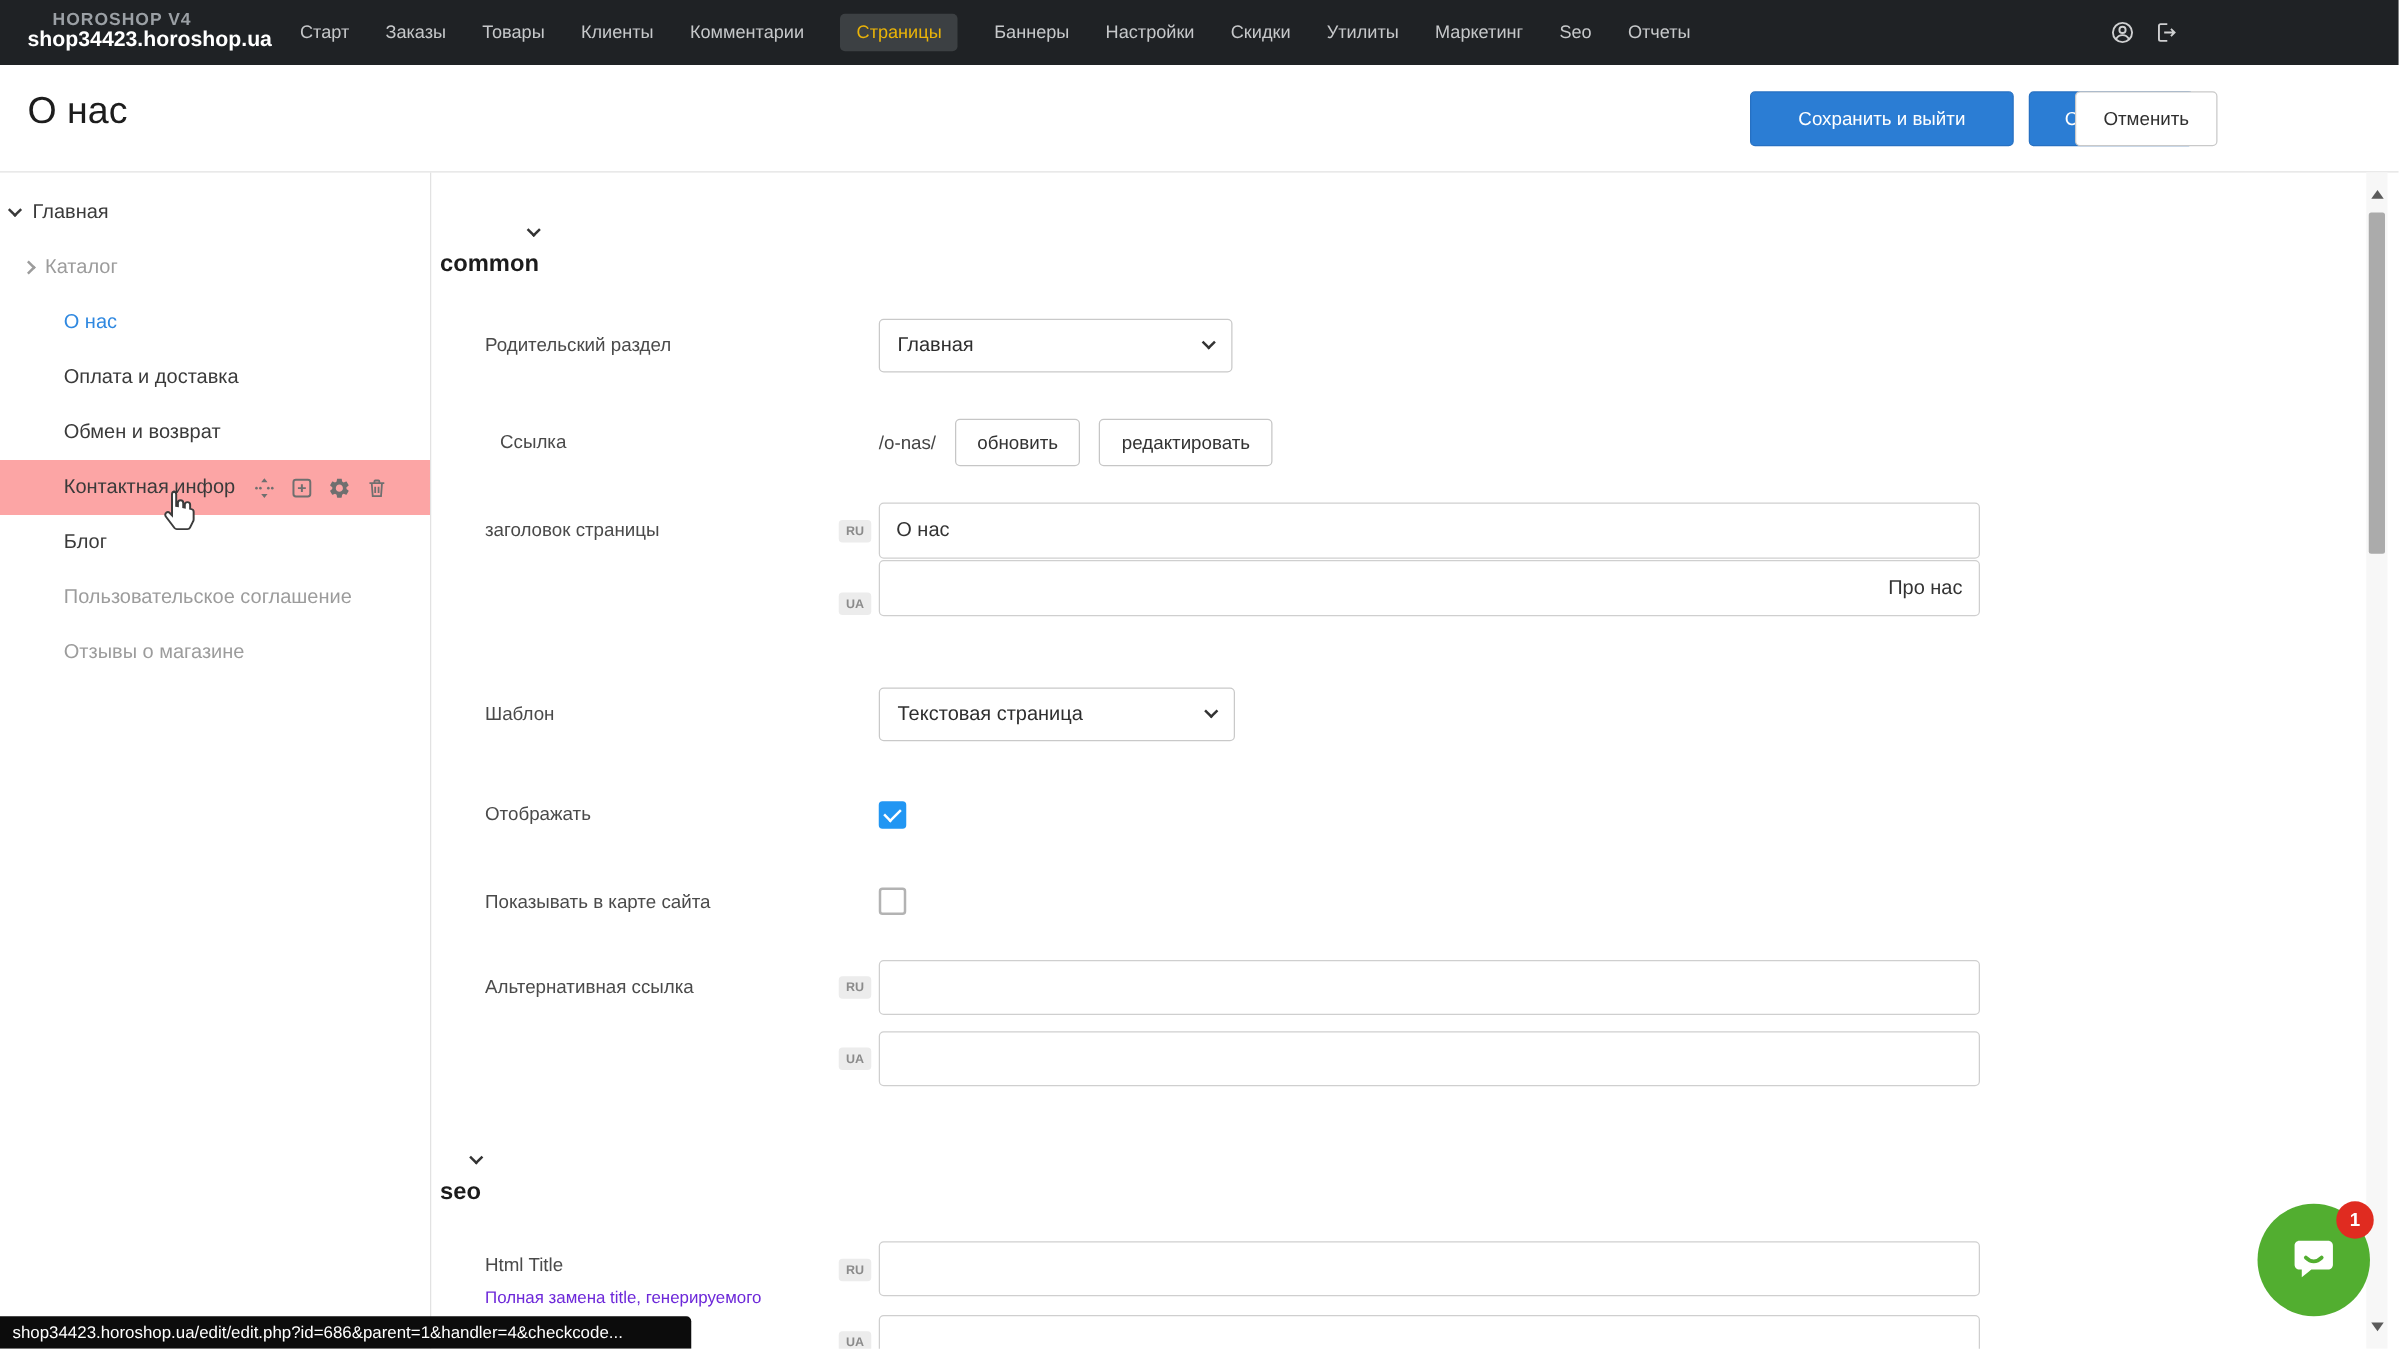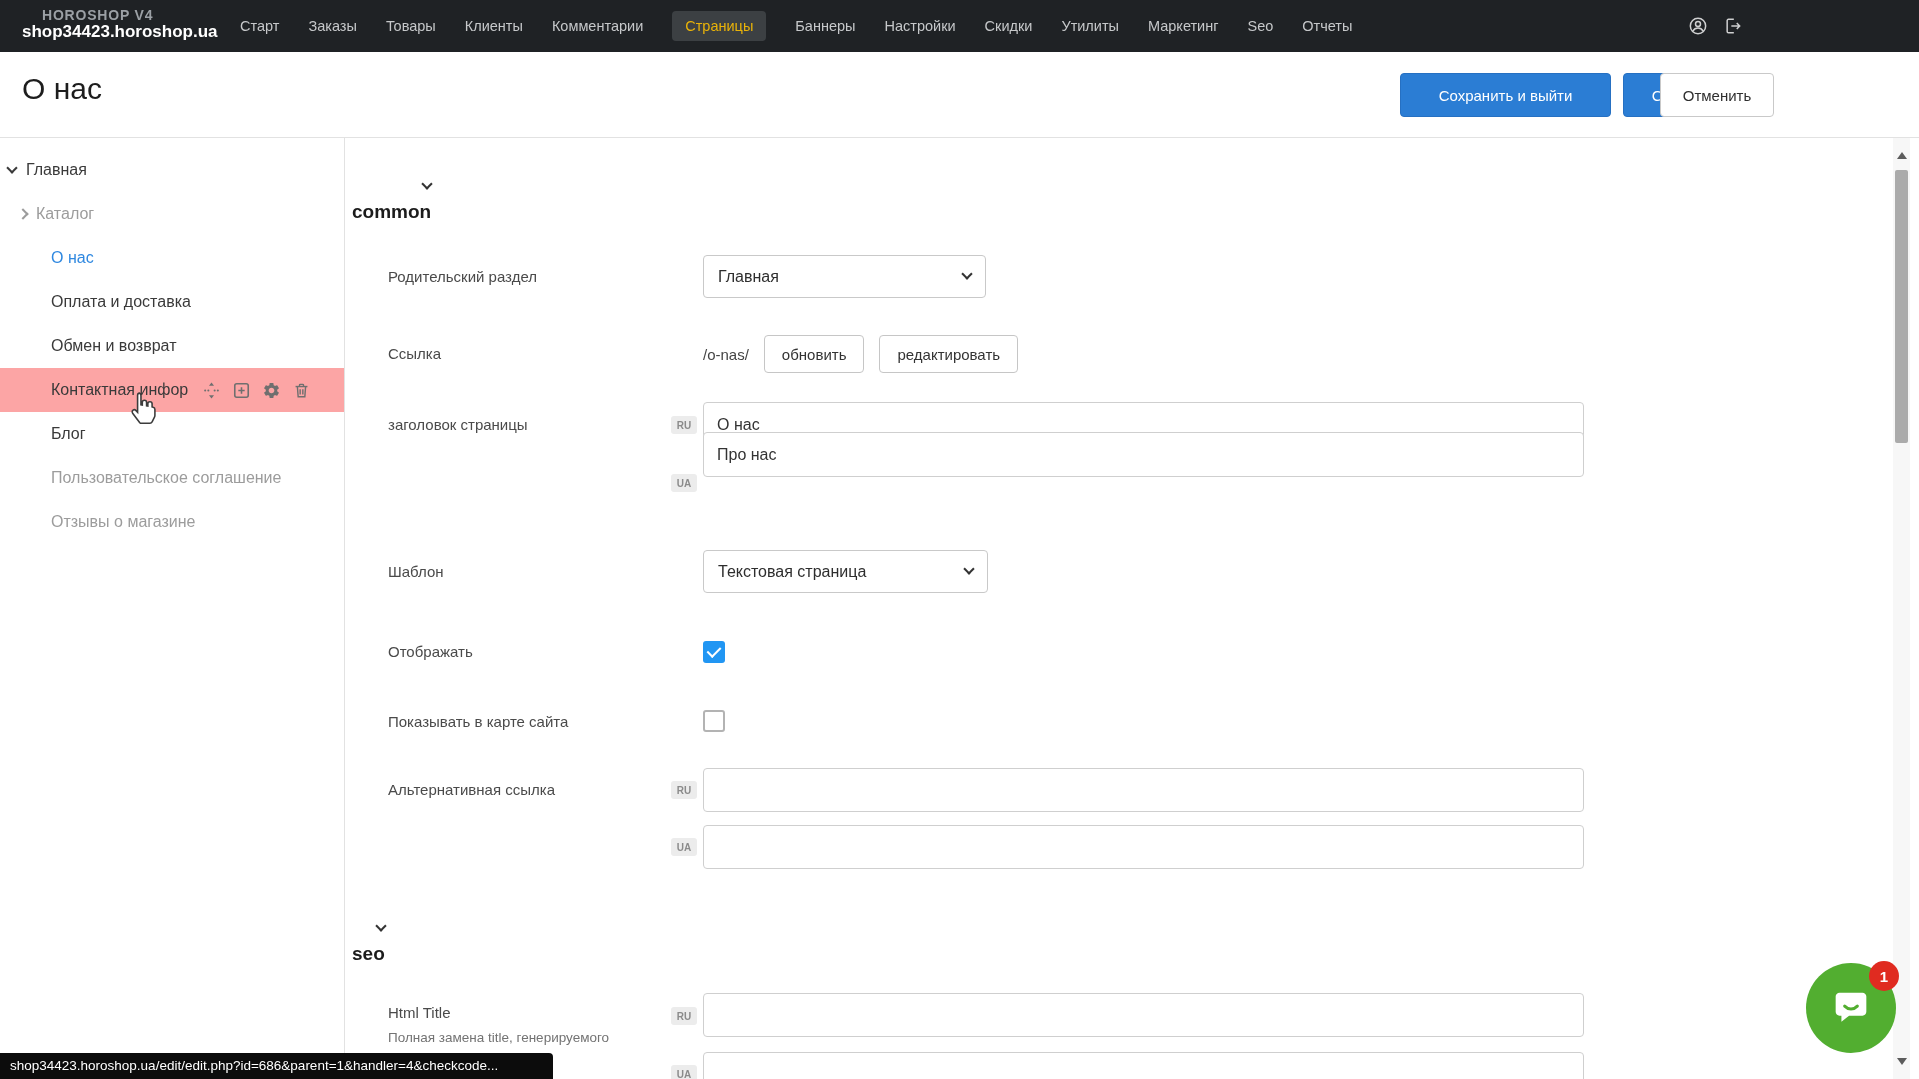--- a/index.html
+++ b/index.html
@@ -47,21 +47,21 @@
   .row-icons svg { width:19px; height:19px; display:block; cursor:pointer; }
   .hand-cursor { position:absolute; left:126px; top:390px; width:36px; height:36px; z-index:25; pointer-events:none; }
 
   
   .section-head { position:absolute; left:352px; display:flex; align-items:flex-end; gap:13px; font-size:19px; font-weight:bold; color:#1c1c1c; cursor:pointer; z-index:3;flex-direction:column; }
   .section-head .chev { border-color:#333; width:8px; height:8px; }
   #sec-common { top:185px; }
   #sec-seo { top:927px; }
 
   .flabel { position:absolute; left:388px; font-size:15px; color:#4a4a4a; z-index:3; }
-  .fhint { position:absolute; left:388px; font-size:13.5px; color:#737373; z-index:3; }
+  .fhint { position:absolute; left:388px; font-size:13.5px; color:#6d28d9; z-index:3; }
 
   .fselect { position:absolute; left:703px; border:1px solid #c9c9c9; border-radius:4px; background:#fff;
              font-size:16px; color:#2e2e2e; display:flex; align-items:center; justify-content:space-between;
              padding:0 14px; cursor:pointer; z-index:3; }
   .sel-chev { width:8px; height:8px; border-top:2px solid #333; border-right:2px solid #333; transform:rotate(135deg); margin-top:-5px; }
 
   .ftext { position:absolute; left:703px; width:881px; height:45px; border:1px solid #cfcfcf; border-radius:4px;
            font-size:16px; color:#333; padding:0 13px; font-family:inherit; background:#fff; z-index:3; }
 
   .lang-badge { position:absolute; left:671px; width:26px; height:18px; background:#ececec; color:#8b8b8b;
@@ -199,32 +199,32 @@
   <span class="chev down"></span>
   <span>common</span>
 </div>
 
 <span class="flabel" style="top:255px; line-height:43px;">Родительский раздел</span>
 <div class="fselect" style="top:255px; width:283px; height:43px;">
   <span>Главная</span>
   <span class="sel-chev"></span>
 </div>
 
-<span class="flabel" style="top:335px; line-height:38px;">Ссылка</span>
+<span class="flabel" style="top:335px; line-height:38px;margin-left:12px;">Ссылка</span>
 <div class="link-row">
   <span>/o-nas/</span>
   <button class="btn-small">обновить</button>
   <button class="btn-small">редактировать</button>
 </div>
 
 <span class="flabel" style="top:402px; line-height:45px;">заголовок страницы</span>
 <span class="lang-badge" style="top:416px;">RU</span>
 <input class="ftext" style="top: 402px;" value="О нас">
 <span class="lang-badge" style="top:474px;">UA</span>
-<input class="ftext" style="top: 432px;" value="Про нас">
+<input class="ftext" style="top: 448px; text-align: right;" value="Про нас">
 
 <span class="flabel" style="top:550px; line-height:43px;">Шаблон</span>
 <div class="fselect" style="top:550px; width:285px; height:43px;">
   <span>Текстовая страница</span>
   <span class="sel-chev"></span>
 </div>
 
 <span class="flabel" style="top:640px; line-height:24px;">Отображать</span>
 <div class="cbx checked" style="top:641px;"></div>
 

